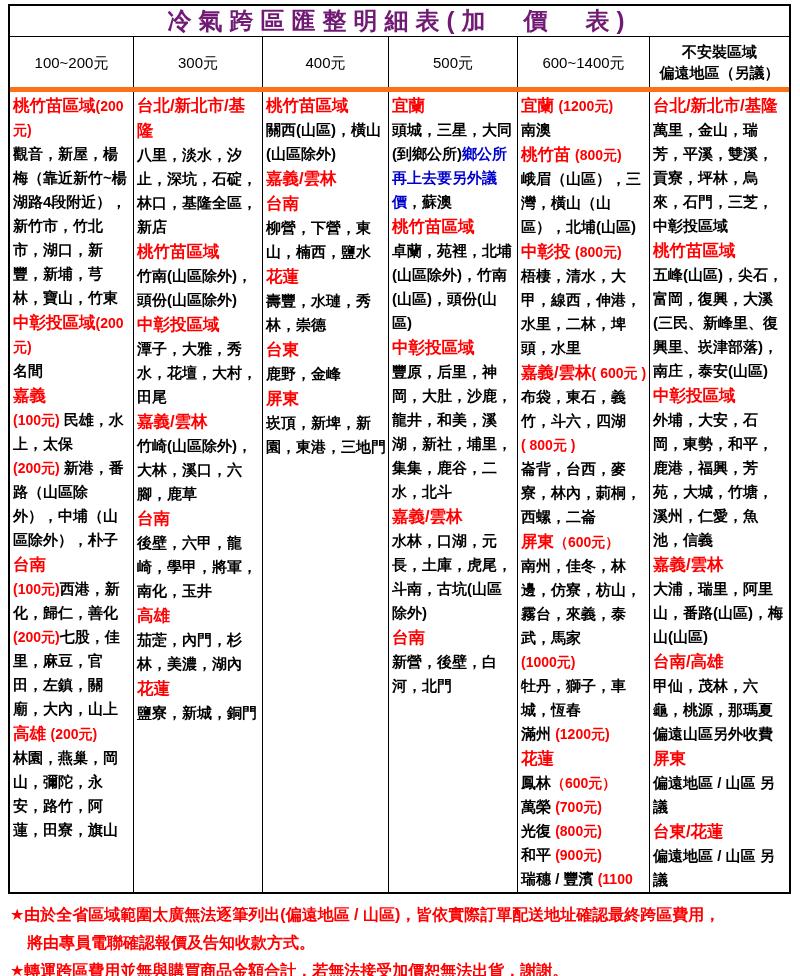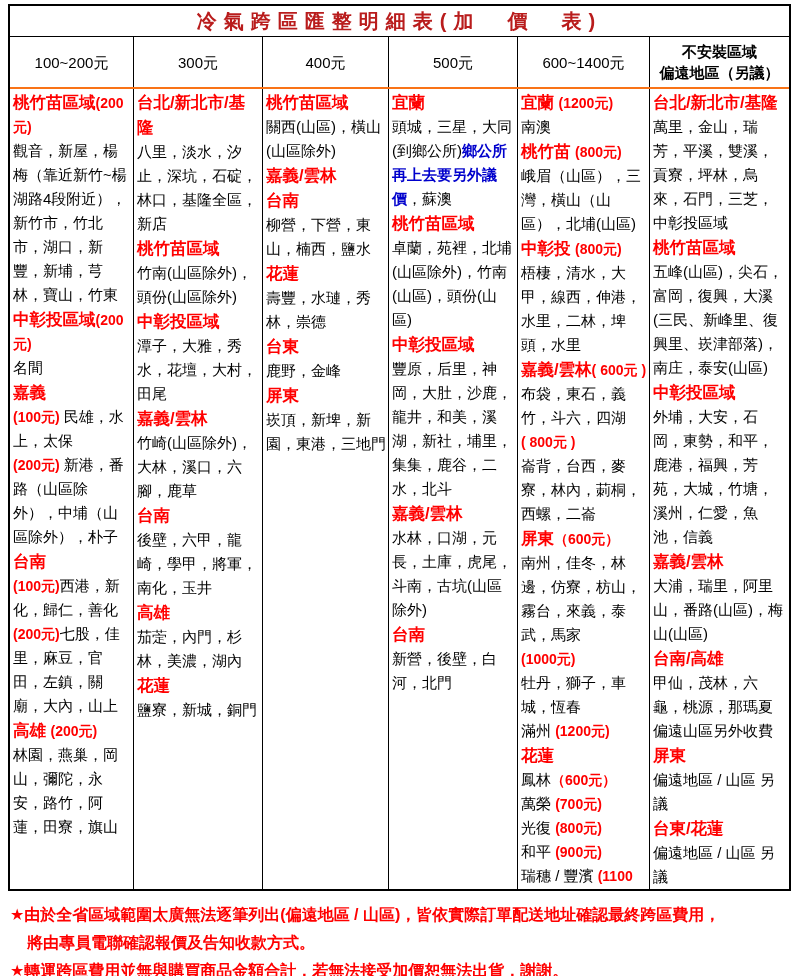--- a/index.html
+++ b/index.html
@@ -7,45 +7,45 @@
     width:800px;height:976px;background:#ffffff;position:relative;
     font-family:"Liberation Sans","DejaVu Sans",sans-serif;
     -webkit-font-smoothing:antialiased;
   }
   .tbl{
     position:absolute;left:8px;top:4px;width:783px;
     border:2px solid #000;box-sizing:border-box;background:#fff;
   }
   .title-row{
     height:30px;line-height:30px;border-bottom:1px solid #000;
-    text-align:center;color:#b91c1c;font-weight:bold;font-size:20px;
+    text-align:center;color:#701a75;font-weight:bold;font-size:24px;
     letter-spacing:7px;white-space:nowrap;overflow:hidden;
   }
   .head-row,.body-row{
     display:grid;
     grid-template-columns:124px 129px 126px 129px 132px auto;
   }
-  .head-row{border-bottom:2px solid #f97316;height:50px;}
+  .head-row{border-bottom:5px solid #f97316;height:50px;}
   .hcell{
     display:flex;align-items:center;justify-content:center;
     text-align:center;font-size:15px;color:#000;
     border-right:1px solid #000;white-space:pre-line;line-height:21px;
   }
   .hcell:last-child{border-right:none;font-weight:bold;font-size:15px;}
   .body-row{height:800px;}
   .cell{
     border-right:1px solid #000;padding:1px 2px 0 3px;
     font-size:15px;line-height:24px;overflow:hidden;
     word-break:break-all;box-sizing:border-box;
   }
   .cell:last-child{border-right:none;}
   .block{margin:0;}
   .seg-h{color:#ff0000;font-weight:bold;font-size:16.5px;text-align:right;}
   .seg-p{color:#ff0000;font-weight:bold;font-size:14px;}
-  .seg-t{color:#000000;}
+  .seg-t{color:#000000;font-weight:bold;}
   .seg-b{color:#0000cc;font-weight:bold;}
   .footer{
     position:absolute;left:10px;top:893px;width:780px;
     color:#ff0000;font-weight:bold;font-size:16px;line-height:28px;margin-top:8px;
   }
   .footer .indent{padding-left:17px;}
 </style>
 </head>
 <body>
 

